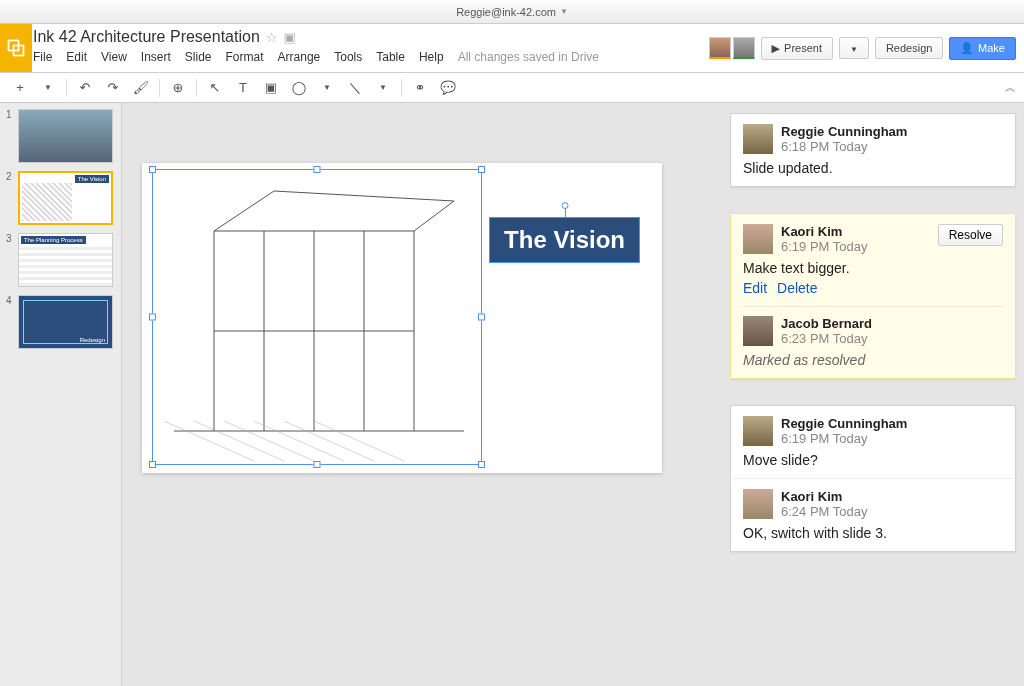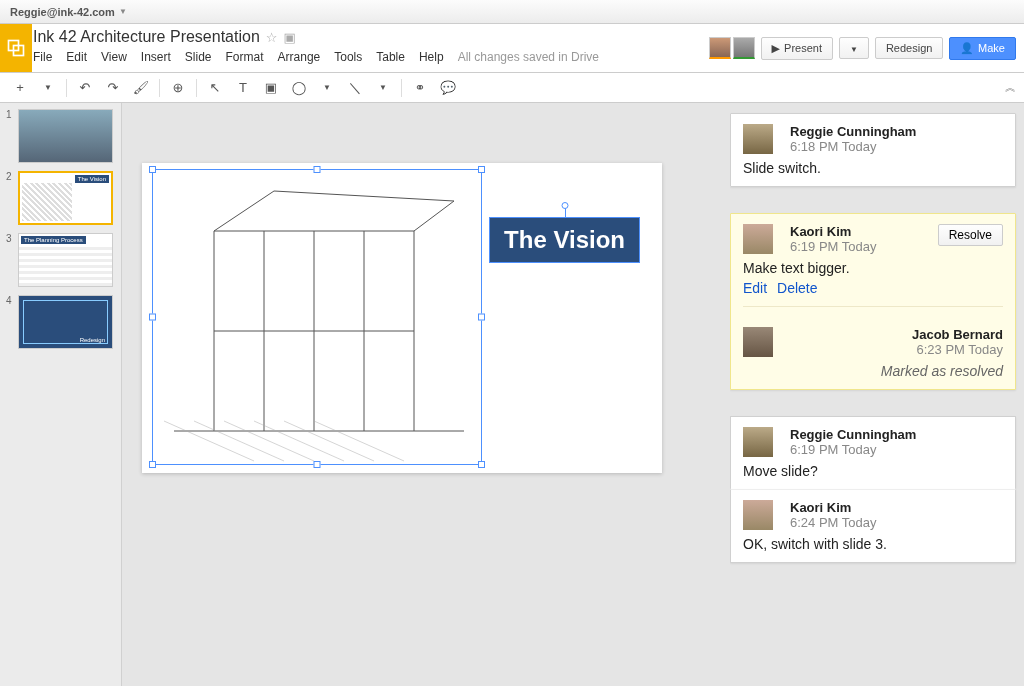--- a/index.html
+++ b/index.html
@@ -1,18 +1,18 @@
 <!DOCTYPE html>
 <html><head>
 <meta charset="utf-8">
 <style>
 * { margin: 0; padding: 0; box-sizing: border-box; font-family: Arial, sans-serif; }
 body { width: 1024px; height: 686px; background: #e5e5e5; overflow: hidden; position: relative; }
 
-.titlebar { height: 24px; background: linear-gradient(#fcfcfc, #ececec); border-bottom: 1px solid #ccc; display: flex; align-items: center; justify-content: flex-start; padding: 0 10px; font-size: 11px; color: #555; font-weight: bold; }
+.titlebar { height: 24px; background: linear-gradient(#fcfcfc, #ececec); border-bottom: 1px solid #ccc; display: flex; align-items: center; justify-content: center; padding: 0 10px; font-size: 11px; color: #555; }
 
 .header { background: #fff; border-bottom: 1px solid #ccc; display: flex; }
 .logo { width: 32px; height: 48px; background: #f4b400; display: flex; align-items: center; justify-content: center; }
 .logo svg { width: 20px; height: 20px; }
 .header-main { flex: 1; padding: 4px 1px; }
 .doc-title-row { display: flex; align-items: center; gap: 6px; }
 .doc-title { font-size: 16px; color: #333; }
 .star-icon, .folder-icon { color: #aaa; font-size: 13px; cursor: pointer; }
 .menubar { display: flex; gap: 14px; font-size: 12px; color: #333; margin-top: 4px; align-items: center; }
 .menubar span { cursor: pointer; }
@@ -53,34 +53,34 @@
 .slide-image-sel { left: 10px; top: 6px; width: 330px; height: 296px; }
 .slide-sketch { position: absolute; left: 12px; top: 8px; width: 326px; height: 292px; }
 .slide-title-box { position: absolute; right: 22px; top: 54px; background: #2a4d7b; color: #fff; padding: 8px 14px; font-size: 24px; font-weight: bold; border: 1px solid #4d90fe; }
 .rot-handle { position: absolute; width: 7px; height: 7px; border: 1px solid #4d90fe; border-radius: 50%; background: #fff; left: 50%; top: -16px; transform: translateX(-50%); }
 .rot-line { position: absolute; width: 1px; height: 12px; background: #4d90fe; left: 50%; top: -12px; }
 
 .comments-col { width: 294px; padding: 10px 8px 10px 0; overflow-y: auto; }
 .comment-card { background: #fff; border: 1px solid #d0d0d0; border-radius: 1px; padding: 10px 12px; margin-bottom: 26px; box-shadow: 0 1px 2px rgba(0,0,0,.08); }
 .comment-card.active { background: #fffde7; border: 1px solid #f0e68c; position: relative; margin-bottom: 26px; }
 .comment-card.active::before { content: ""; position: absolute; left: -10px; top: 18px; border: 10px solid transparent; border-right-color: #fffde7; }
-.comment-head { display: flex; align-items: flex-start; gap: 17px; margin-bottom: 6px; }
+.comment-head { display: flex; align-items: flex-start; gap: 8px; margin-bottom: 6px; }
 .comment-avatar { width: 30px; height: 30px; background: #999; flex-shrink: 0; }
 .comment-avatar.reggie { background: linear-gradient(#ba8,#764); }
 .comment-avatar.kaori { background: linear-gradient(#ca9,#986); }
 .comment-avatar.jacob { background: linear-gradient(#987,#654); }
 .comment-meta { flex: 1; }
 .comment-author { font-weight: bold; font-size: 13px; color: #222; }
 .comment-time { font-size: 13px; color: #888; }
 .comment-body { font-size: 14px; color: #222; margin-top: 2px; }
 .comment-body.italic { font-style: italic; color: #666; }
 .comment-actions { font-size: 14px; color: #15c; margin-top: 4px; }
 .comment-actions span { cursor: pointer; margin-right: 6px; }
 .resolve-btn { float: right; border: 1px solid #ccc; background: linear-gradient(#fefefe,#f1f1f1); padding: 3px 10px; font-size: 12px; border-radius: 2px; cursor: pointer; }
-.sub-comment { border-top: 1px solid #eee8c8; margin-top: 10px; padding-top: 20px; text-align: right; }
+.sub-comment { border-top: 1px solid #eee8c8; margin-top: 10px; padding-top: 9px; }
 .comment-card.stack { margin-bottom: 0; border-bottom: none; }
 .comment-card.stack2 { border-top: 1px solid #eee; }
 
 
 .bsketch line { stroke: #555; stroke-width: 1; }
 .bsketch .thin { stroke: #aaa; stroke-width: .5; }
 </style>
 </head>
 <body>
 
@@ -232,21 +232,21 @@
   <div class="comments-col">
 
     <div class="comment-card">
       <div class="comment-head">
         <div class="comment-avatar reggie"></div>
         <div class="comment-meta">
           <div class="comment-author">Reggie Cunningham</div>
           <div class="comment-time">6:18 PM Today</div>
         </div>
       </div>
-      <div class="comment-body">Slide switch.</div>
+      <div class="comment-body">Slide updated.</div>
     </div>
 
     <div class="comment-card active">
       <button class="resolve-btn">Resolve</button>
       <div class="comment-head">
         <div class="comment-avatar kaori"></div>
         <div class="comment-meta">
           <div class="comment-author">Kaori Kim</div>
           <div class="comment-time">6:19 PM Today</div>
         </div>

